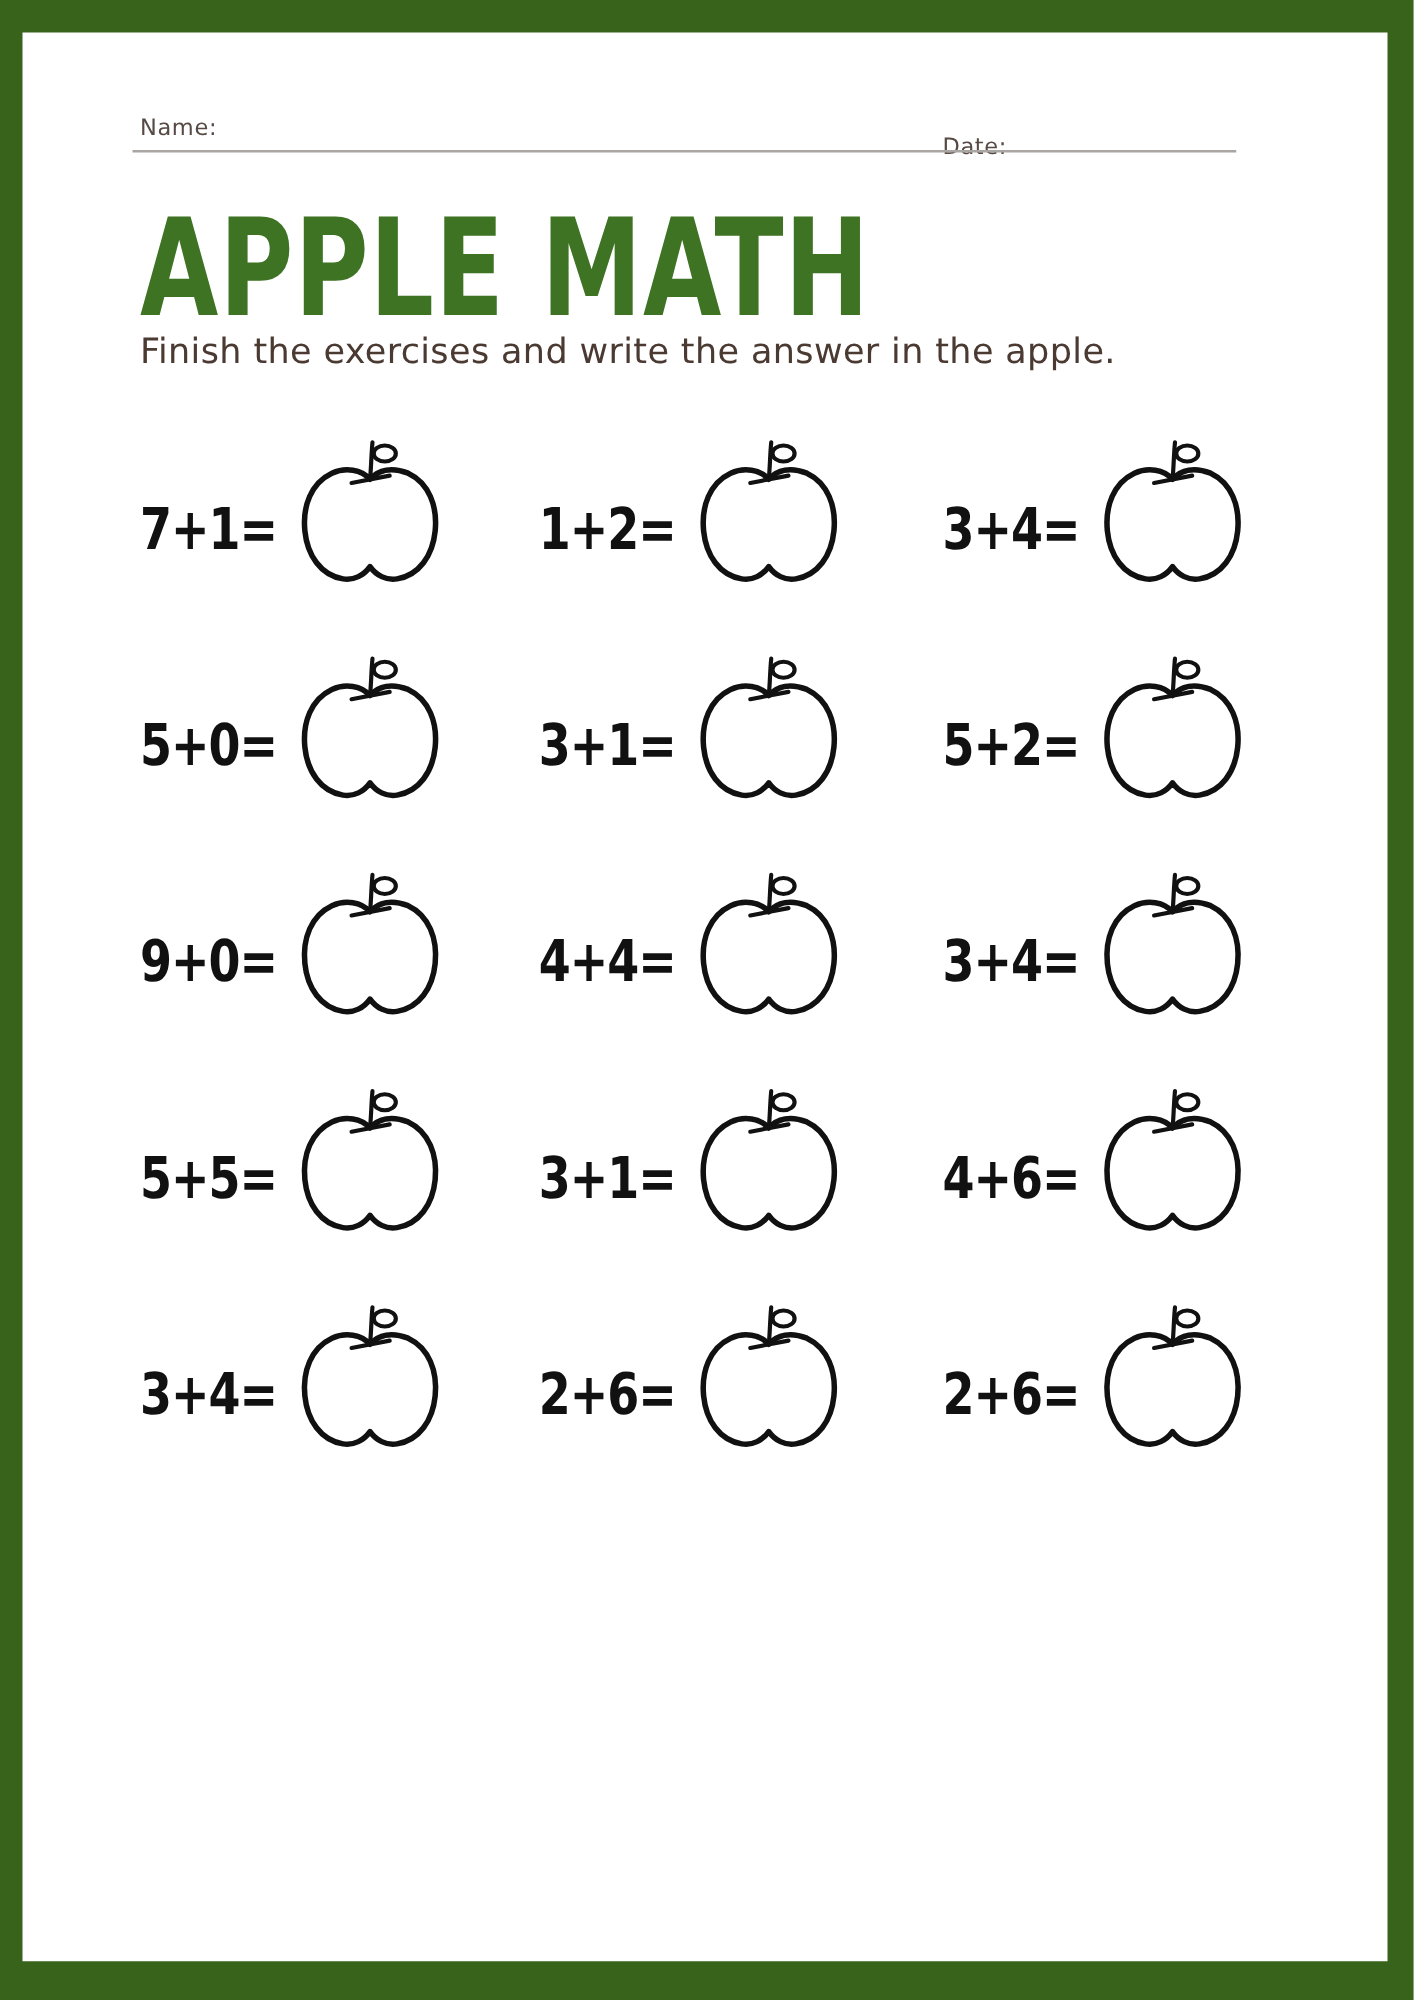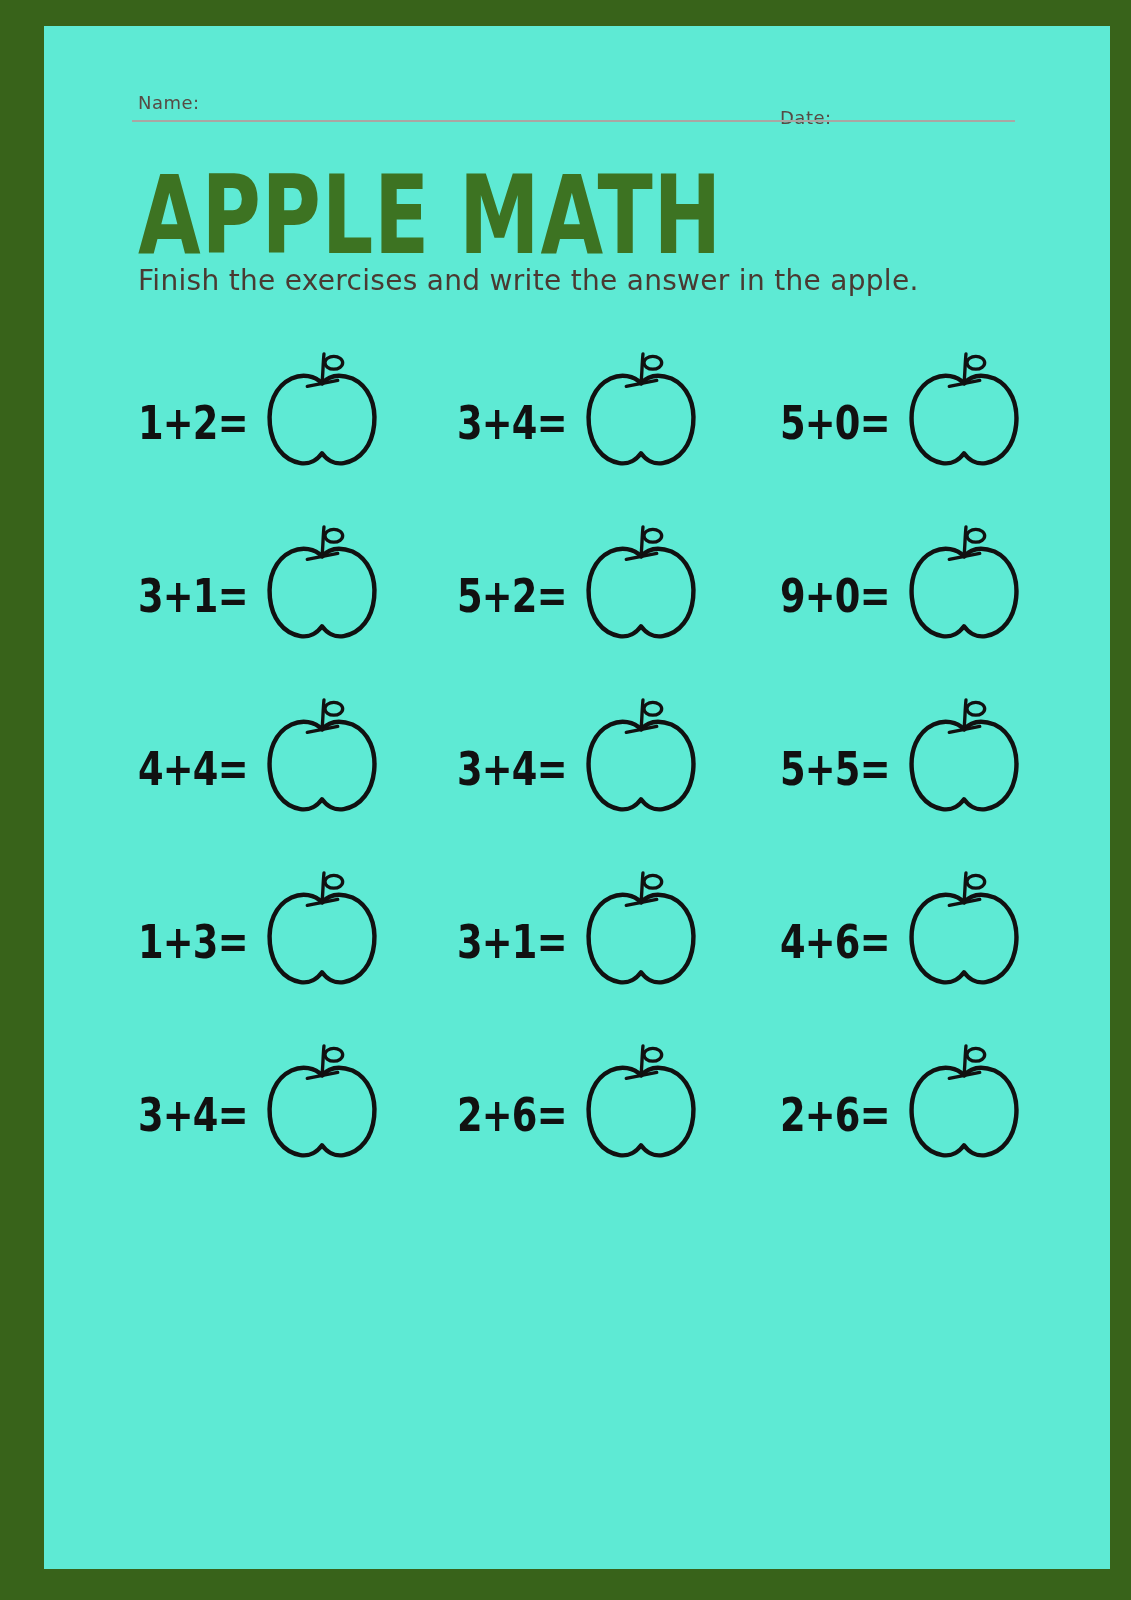--- a/index.html
+++ b/index.html
@@ -9,22 +9,21 @@
     -webkit-font-smoothing: antialiased;
   }
   .frame {
     position: relative;
     width: 1131px; height: 1600px;
     background: #38631a;
   }
   .sheet {
     position: absolute;
     left: 18px; top: 26px; right: 21px; bottom: 31px;
-    background: #5eead4;
-    margin-left: 26px;
+    background: #ffffff;
   }
   .field-label {
     position: absolute;
     font-size: 18px;
     color: #574a44;
     letter-spacing: 0.5px;
   }
   .name-label { left: 94px; top: 66px; }
   .date-label { left: 736px; top: 81px; }
   .field-rule {
@@ -98,20 +97,29 @@
     <span class="field-label date-label">Date:</span>
 
     <div class="field-rule"></div>
 
     <h1 class="title">APPLE MATH</h1>
 
     <p class="subtitle">Finish the exercises and write the answer in the apple.</p>
 
     <div class="grid" id="grid">
         <div class="cell">
+    <span class="problem">7+1=</span>
+    <svg class="apple" width="120" height="118" viewBox="0 0 122 120" aria-hidden="true">
+      <path class="ln body" d="M60,34 C53,26 40,24 29,29 C12,37 5,56 7,76 C9,96 20,112 38,115 C47,116.5 55,112 60,105 C65,112 73,116.5 82,115 C100,112 111,96 113,76 C115,56 108,37 91,29 C78,24 67,26 60,34 Z"></path>
+      <path class="ln thin" d="M62,4 C61,14 61,24 60,34"></path>
+      <ellipse class="ln thin" cx="72" cy="13" rx="9" ry="6.5"></ellipse>
+      <path class="ln thin" d="M45,37 L76,31"></path>
+    </svg>
+  </div>
+        <div class="cell">
     <span class="problem">1+2=</span>
     <svg class="apple" width="120" height="118" viewBox="0 0 122 120" aria-hidden="true">
       <path class="ln body" d="M60,34 C53,26 40,24 29,29 C12,37 5,56 7,76 C9,96 20,112 38,115 C47,116.5 55,112 60,105 C65,112 73,116.5 82,115 C100,112 111,96 113,76 C115,56 108,37 91,29 C78,24 67,26 60,34 Z"></path>
       <path class="ln thin" d="M62,4 C61,14 61,24 60,34"></path>
       <ellipse class="ln thin" cx="72" cy="13" rx="9" ry="6.5"></ellipse>
       <path class="ln thin" d="M45,37 L76,31"></path>
     </svg>
   </div>
         <div class="cell">
     <span class="problem">3+4=</span>
@@ -179,29 +187,20 @@
         <div class="cell">
     <span class="problem">5+5=</span>
     <svg class="apple" width="120" height="118" viewBox="0 0 122 120" aria-hidden="true">
       <path class="ln body" d="M60,34 C53,26 40,24 29,29 C12,37 5,56 7,76 C9,96 20,112 38,115 C47,116.5 55,112 60,105 C65,112 73,116.5 82,115 C100,112 111,96 113,76 C115,56 108,37 91,29 C78,24 67,26 60,34 Z"></path>
       <path class="ln thin" d="M62,4 C61,14 61,24 60,34"></path>
       <ellipse class="ln thin" cx="72" cy="13" rx="9" ry="6.5"></ellipse>
       <path class="ln thin" d="M45,37 L76,31"></path>
     </svg>
   </div>
         <div class="cell">
-    <span class="problem">1+3=</span>
-    <svg class="apple" width="120" height="118" viewBox="0 0 122 120" aria-hidden="true">
-      <path class="ln body" d="M60,34 C53,26 40,24 29,29 C12,37 5,56 7,76 C9,96 20,112 38,115 C47,116.5 55,112 60,105 C65,112 73,116.5 82,115 C100,112 111,96 113,76 C115,56 108,37 91,29 C78,24 67,26 60,34 Z"></path>
-      <path class="ln thin" d="M62,4 C61,14 61,24 60,34"></path>
-      <ellipse class="ln thin" cx="72" cy="13" rx="9" ry="6.5"></ellipse>
-      <path class="ln thin" d="M45,37 L76,31"></path>
-    </svg>
-  </div>
-        <div class="cell">
     <span class="problem">3+1=</span>
     <svg class="apple" width="120" height="118" viewBox="0 0 122 120" aria-hidden="true">
       <path class="ln body" d="M60,34 C53,26 40,24 29,29 C12,37 5,56 7,76 C9,96 20,112 38,115 C47,116.5 55,112 60,105 C65,112 73,116.5 82,115 C100,112 111,96 113,76 C115,56 108,37 91,29 C78,24 67,26 60,34 Z"></path>
       <path class="ln thin" d="M62,4 C61,14 61,24 60,34"></path>
       <ellipse class="ln thin" cx="72" cy="13" rx="9" ry="6.5"></ellipse>
       <path class="ln thin" d="M45,37 L76,31"></path>
     </svg>
   </div>
         <div class="cell">
     <span class="problem">4+6=</span>

